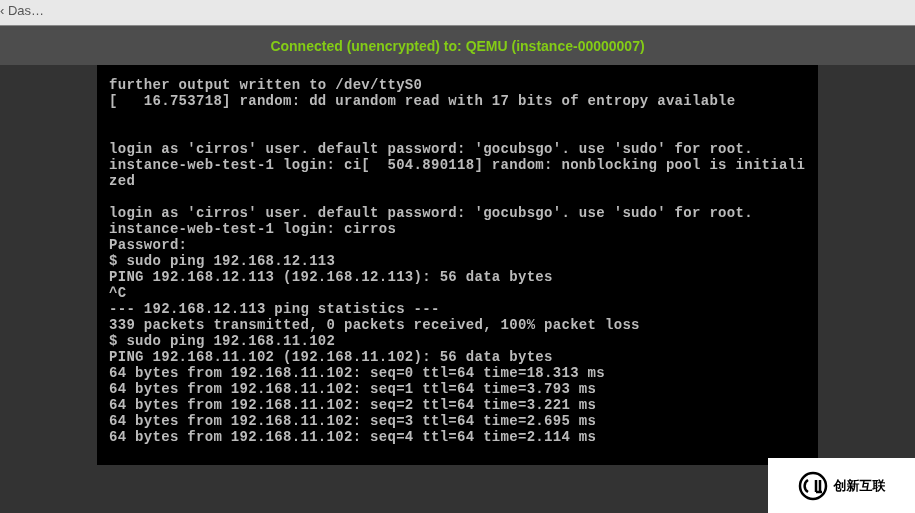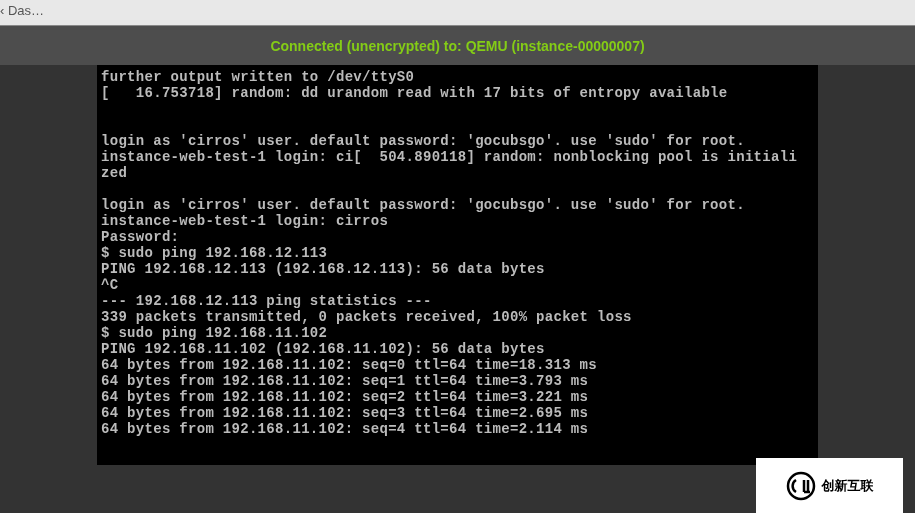--- a/index.html
+++ b/index.html
@@ -44,30 +44,30 @@
       justify-content: center;
     }
     .console {
       background: #000;
       color: #bbb;
       font-family: "Courier New", monospace;
       font-size: 14px;
       line-height: 16px;
       width: 721px;
       height: 400px;
-      padding: 4px;
+      padding: 12px;
       white-space: pre;
       overflow: hidden;
       font-weight: bold;
       letter-spacing: 0.3px;
     }
     .watermark {
       position: absolute;
       bottom: 0;
-      right: 12px;
+      right: 0;
       width: 147px;
       height: 55px;
       background: #fff;
       display: flex;
       align-items: center;
       justify-content: center;
       font-size: 13px;
       color: #000;
       font-weight: bold;
     }

